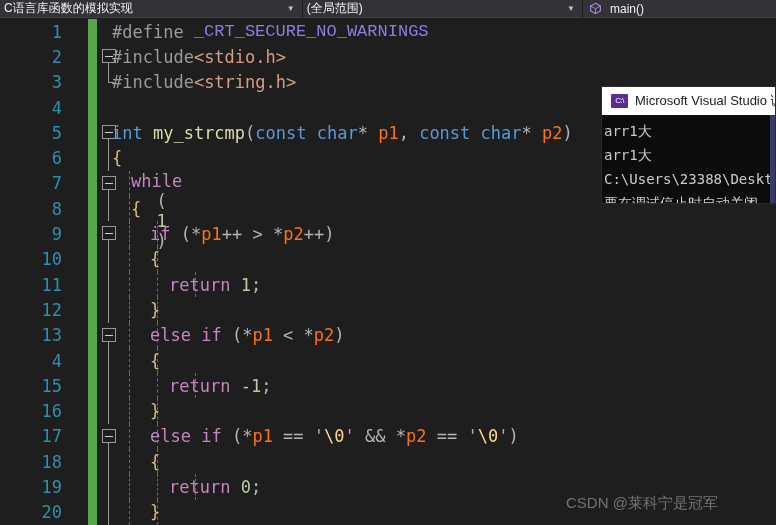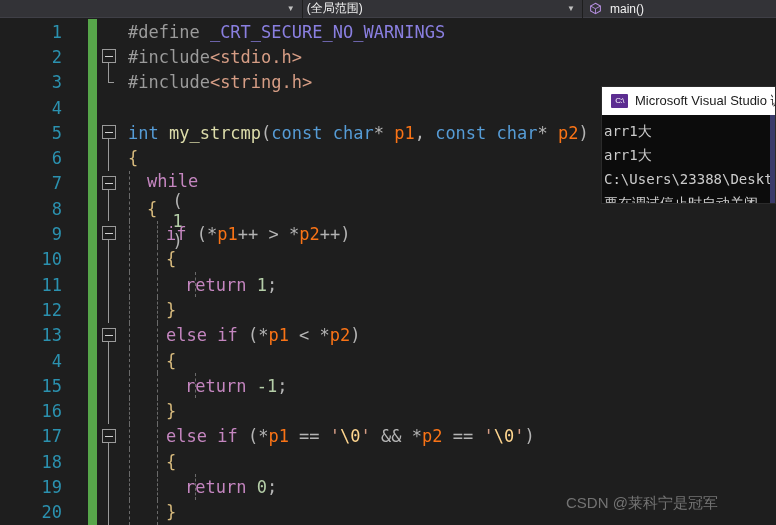--- a/index.html
+++ b/index.html
@@ -62,36 +62,36 @@
     position:absolute; left:8px; top:0; width:1px; height:100%; background:#9a9a9a;
   }
   .fold-line.from-box { top:19px; height:calc(100% - 19px); }
   .fold-end {
     position:absolute; left:8px; top:0; width:1px; height:13px; background:#9a9a9a;
   }
   .fold-end::after {
     content:""; position:absolute; left:0; top:12px; width:6px; height:1px; background:#9a9a9a;
   }
   .code {
-    position:absolute; left:120px; top:0; height:100%;
+    position:absolute; left:104px; top:0; height:100%;
     display:flex; align-items:center;
     font-size:17px; font-family:"DejaVu Sans Mono", monospace;
     white-space:pre; color:#d4d4d4; letter-spacing:0;
   }
   .guide {
     position:absolute; top:0; width:1px; height:100%;
     border-left:1px dashed #6a6a6a;
   }
   .g1 { left:129px; }
   .g2 { left:157px; }
   .g3 { left:195px; }
 
   
   .t-pp    { color:#9b9b9b; }
-  .t-macro { color:#8a7fe0; }
+  .t-macro { color:#8a7fe0;font-family:Liberation Mono, monospace; }
   .t-str   { color:#d69d85; }
   .t-kw    { color:#569cd6; }
   .t-ctl   { color:#c586c0; }
   .t-fn    { color:#dcdcaa; }
   .t-id    { color:#f97316; }
   .t-num   { color:#b5cea8; }
   .t-op    { color:#b4b4b4; }
   .t-brace { color:#d7ba7d; }
   .t-esc   { color:#ffd68f; }
   .t-paren { color:#b4b4b4; }
@@ -134,20 +134,21 @@
     position:absolute; left:566px; top:494px;
     font-family:"Liberation Sans", sans-serif; font-size:15px;
     color:#737373; white-space:nowrap;
   }
 </style>
 </head>
 <body>
 
 <div class="navbar">
   <div class="nav-combo combo-doc">
+    <span class="nav-label">C语言库函数的模拟实现</span>
     <span class="chev">▼</span>
   </div>
   <div class="nav-sep"></div>
   <div class="nav-combo combo-scope">
     <span class="nav-label">(全局范围)</span>
     <span class="chev">▼</span>
   </div>
   <div class="nav-sep"></div>
   <div class="nav-combo combo-member">
     <span class="cube-icon">

